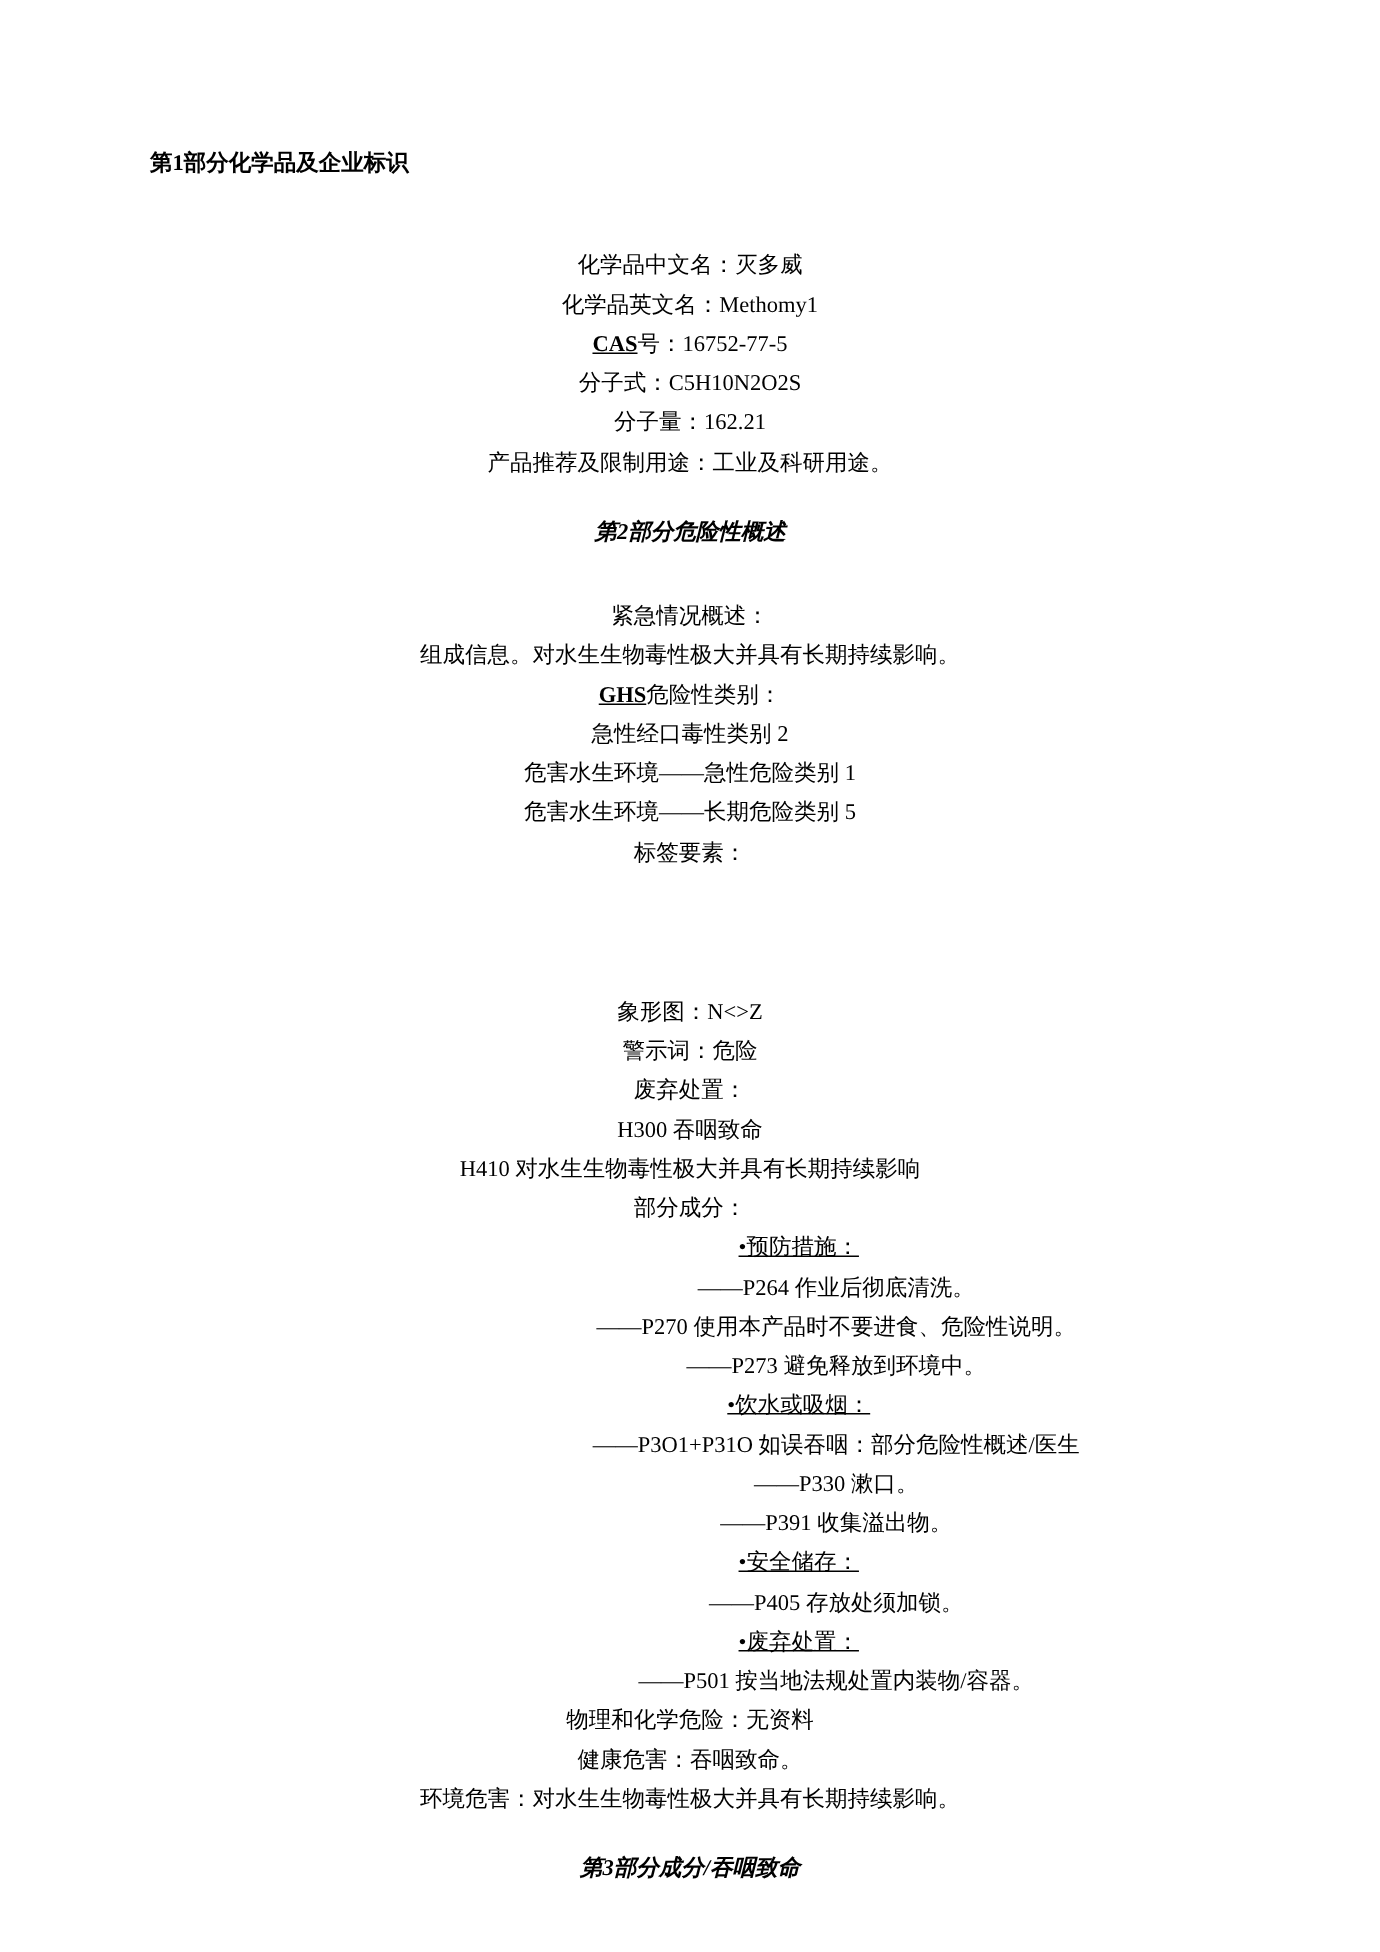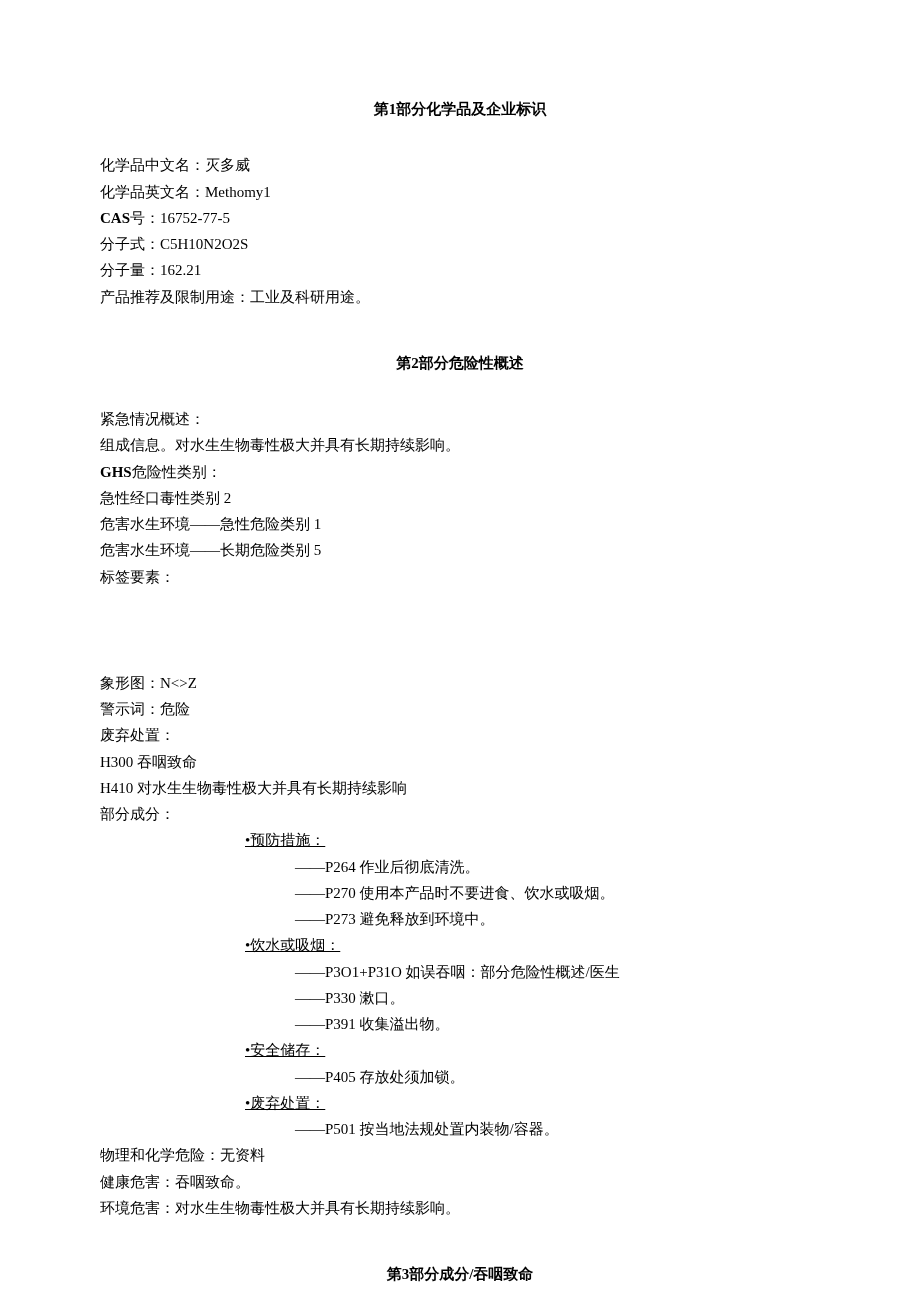--- a/index.html
+++ b/index.html
@@ -6,32 +6,33 @@
     body {
       font-family: "SimSun", "宋体", serif;
       font-size: 15px;
       line-height: 1.75;
       color: #000;
       background: #fff;
       width: 920px;
       padding: 90px 100px 50px 100px;
     }
     .section-title {
-      text-align: center;
+      text-align: left;
       font-weight: bold;
-      margin: 6px 0 30px 0;
+      margin: 6px 0 42px 0;
     }
     .section-title-2 {
       text-align: center;
       font-weight: bold;
-      margin: 40px 0 30px 0;
+      margin: 20px 0 30px 0;
+      font-style: italic;
     }
     .section-title .num { font-weight: bold; }
-    .line { margin: 0; }
-    .bold-label { font-weight: bold; }
+    .line { margin: 0; text-align: center; }
+    .bold-label { font-weight: bold; text-decoration: underline; }
     .bullet-lvl1 { padding-left: 145px; text-decoration: underline; }
     .bullet-lvl2 { padding-left: 195px; }
     .gap { height: 80px; }
   </style>
 </head>
 <body>
 
 <div class="section-title">
   <span>第</span><span class="num">1</span><span>部分化学品及企业标识</span>
 </div>
@@ -77,21 +78,21 @@
 <div class="line">
   <span>警示词：</span><span>危险</span>
 </div>
 <div class="line">废弃处置：</div>
 <div class="line">H300 吞咽致命</div>
 <div class="line">H410 对水生生物毒性极大并具有长期持续影响</div>
 <div class="line">部分成分：</div>
 
 <div class="line bullet-lvl1">•预防措施：</div>
 <div class="line bullet-lvl2">——P264 作业后彻底清洗。</div>
-<div class="line bullet-lvl2">——P270 使用本产品时不要进食、饮水或吸烟。</div>
+<div class="line bullet-lvl2">——P270 使用本产品时不要进食、危险性说明。</div>
 <div class="line bullet-lvl2">——P273 避免释放到环境中。</div>
 
 <div class="line bullet-lvl1">•饮水或吸烟：</div>
 <div class="line bullet-lvl2">——P3O1+P31O 如误吞咽：部分危险性概述/医生</div>
 <div class="line bullet-lvl2">——P330 漱口。</div>
 <div class="line bullet-lvl2">——P391 收集溢出物。</div>
 
 <div class="line bullet-lvl1">•安全储存：</div>
 <div class="line bullet-lvl2">——P405 存放处须加锁。</div>
 

